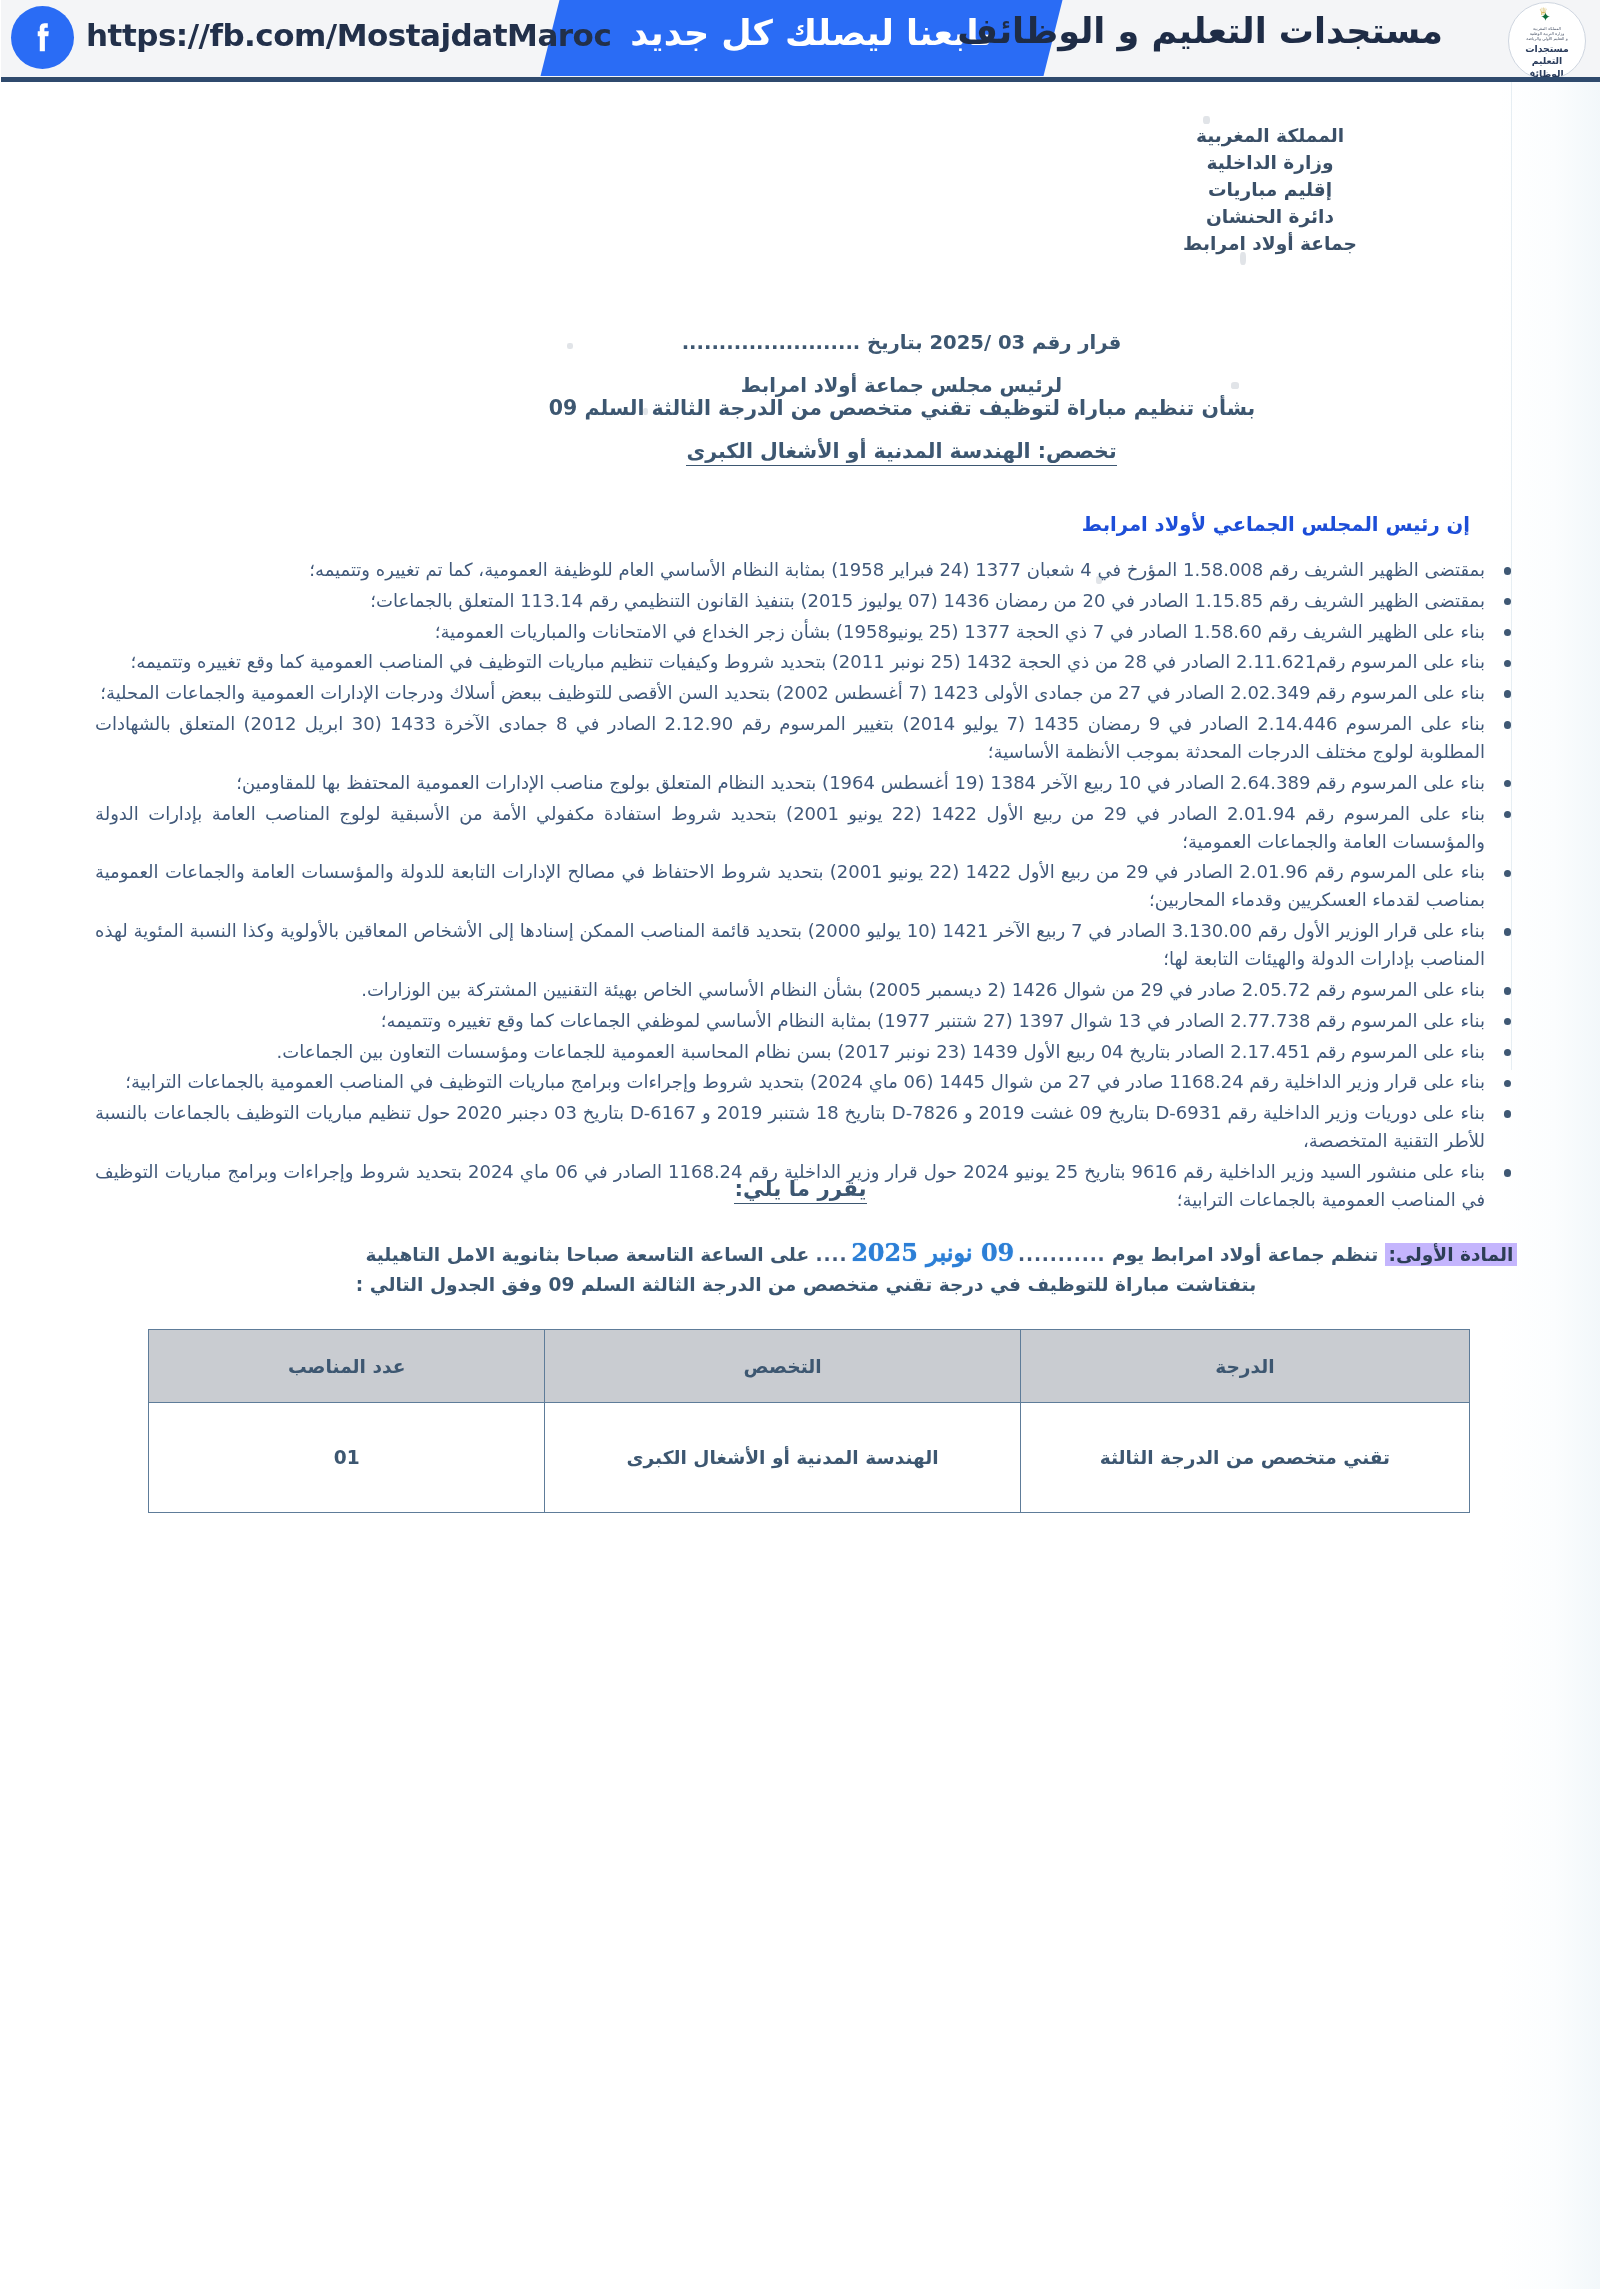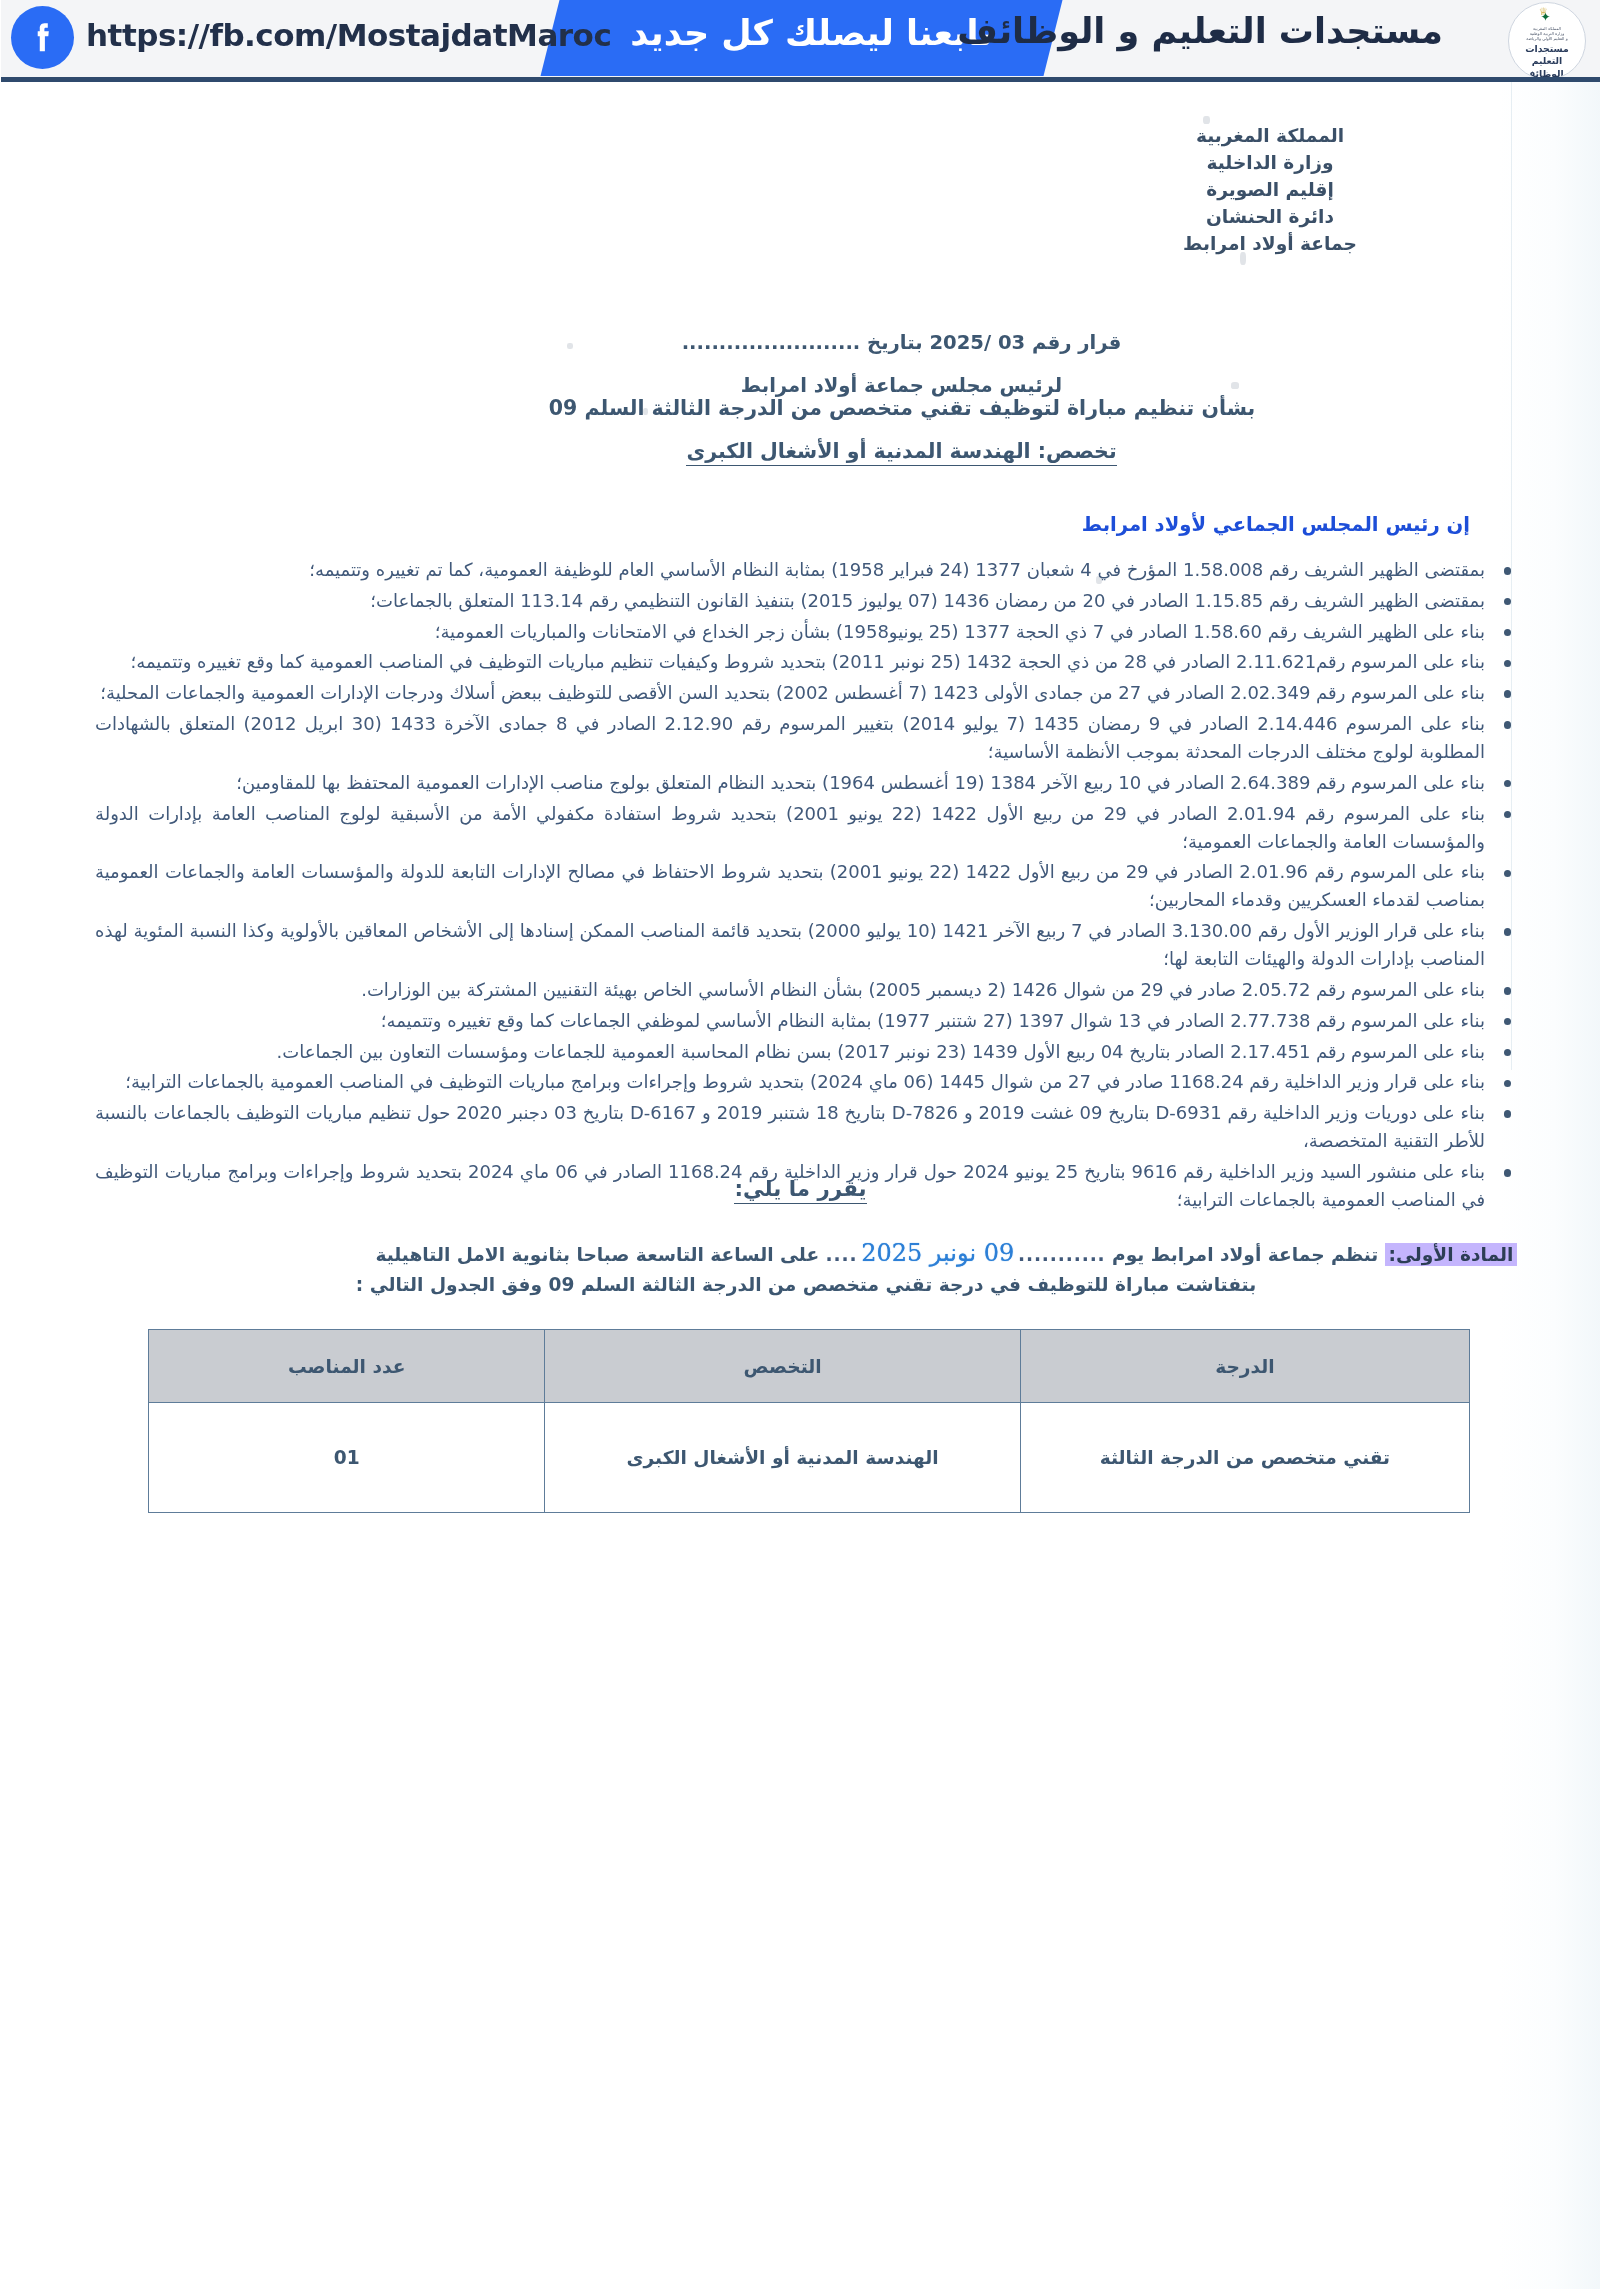--- a/index.html
+++ b/index.html
@@ -272,21 +272,21 @@
     color: #2c3e55;
   }
   .dots-fill {
     display: inline-block;
     color: #41597a;
     letter-spacing: 0.9px;
     font-weight: bold;
   }
   .handwrite {
     color: #2d7fd6;
-    font-weight: normal;
+    font-weight: bold;
     font-size: 24px;
     font-family: "DejaVu Serif", "Liberation Serif", serif;
     padding: 0 3.7px;
     text-shadow: 0 0 0.9px #3f93e0;
   }
   .article1-l2 { display:block; text-align: center; margin-top: -3.7px; }
 
   
   .posts-table {
     position: absolute;
@@ -359,21 +359,21 @@
   <div class="speck" style="left:1231px; top:300px; width:7.5px; height:6.5px;"></div>
   <div class="speck" style="left:1096px; top:494px; width:5.6px; height:7.5px;"></div>
   <div class="speck" style="left:643px; top:326px; width:4.7px; height:6.5px;"></div>
   <div class="speck" style="left:567px; top:261px; width:5.6px; height:5.6px;"></div>
 
   <div class="doc">
 
     <div class="letterhead">
       <div>المملكة المغربية</div>
       <div>وزارة الداخلية</div>
-      <div>إقليم الصويرة</div>
+      <div>إقليم مباريات</div>
       <div>دائرة الحنشان</div>
       <div>جماعة أولاد امرابط</div>
     </div>
 
     <div class="ref-line">
       <div>قرار رقم 03 /2025 بتاريخ ........................</div>
       <div class="l2">لرئيس مجلس جماعة أولاد امرابط</div>
     </div>
 
     <div class="subject-line">بشأن تنظيم مباراة لتوظيف تقني متخصص من الدرجة الثالثة السلم 09</div>

